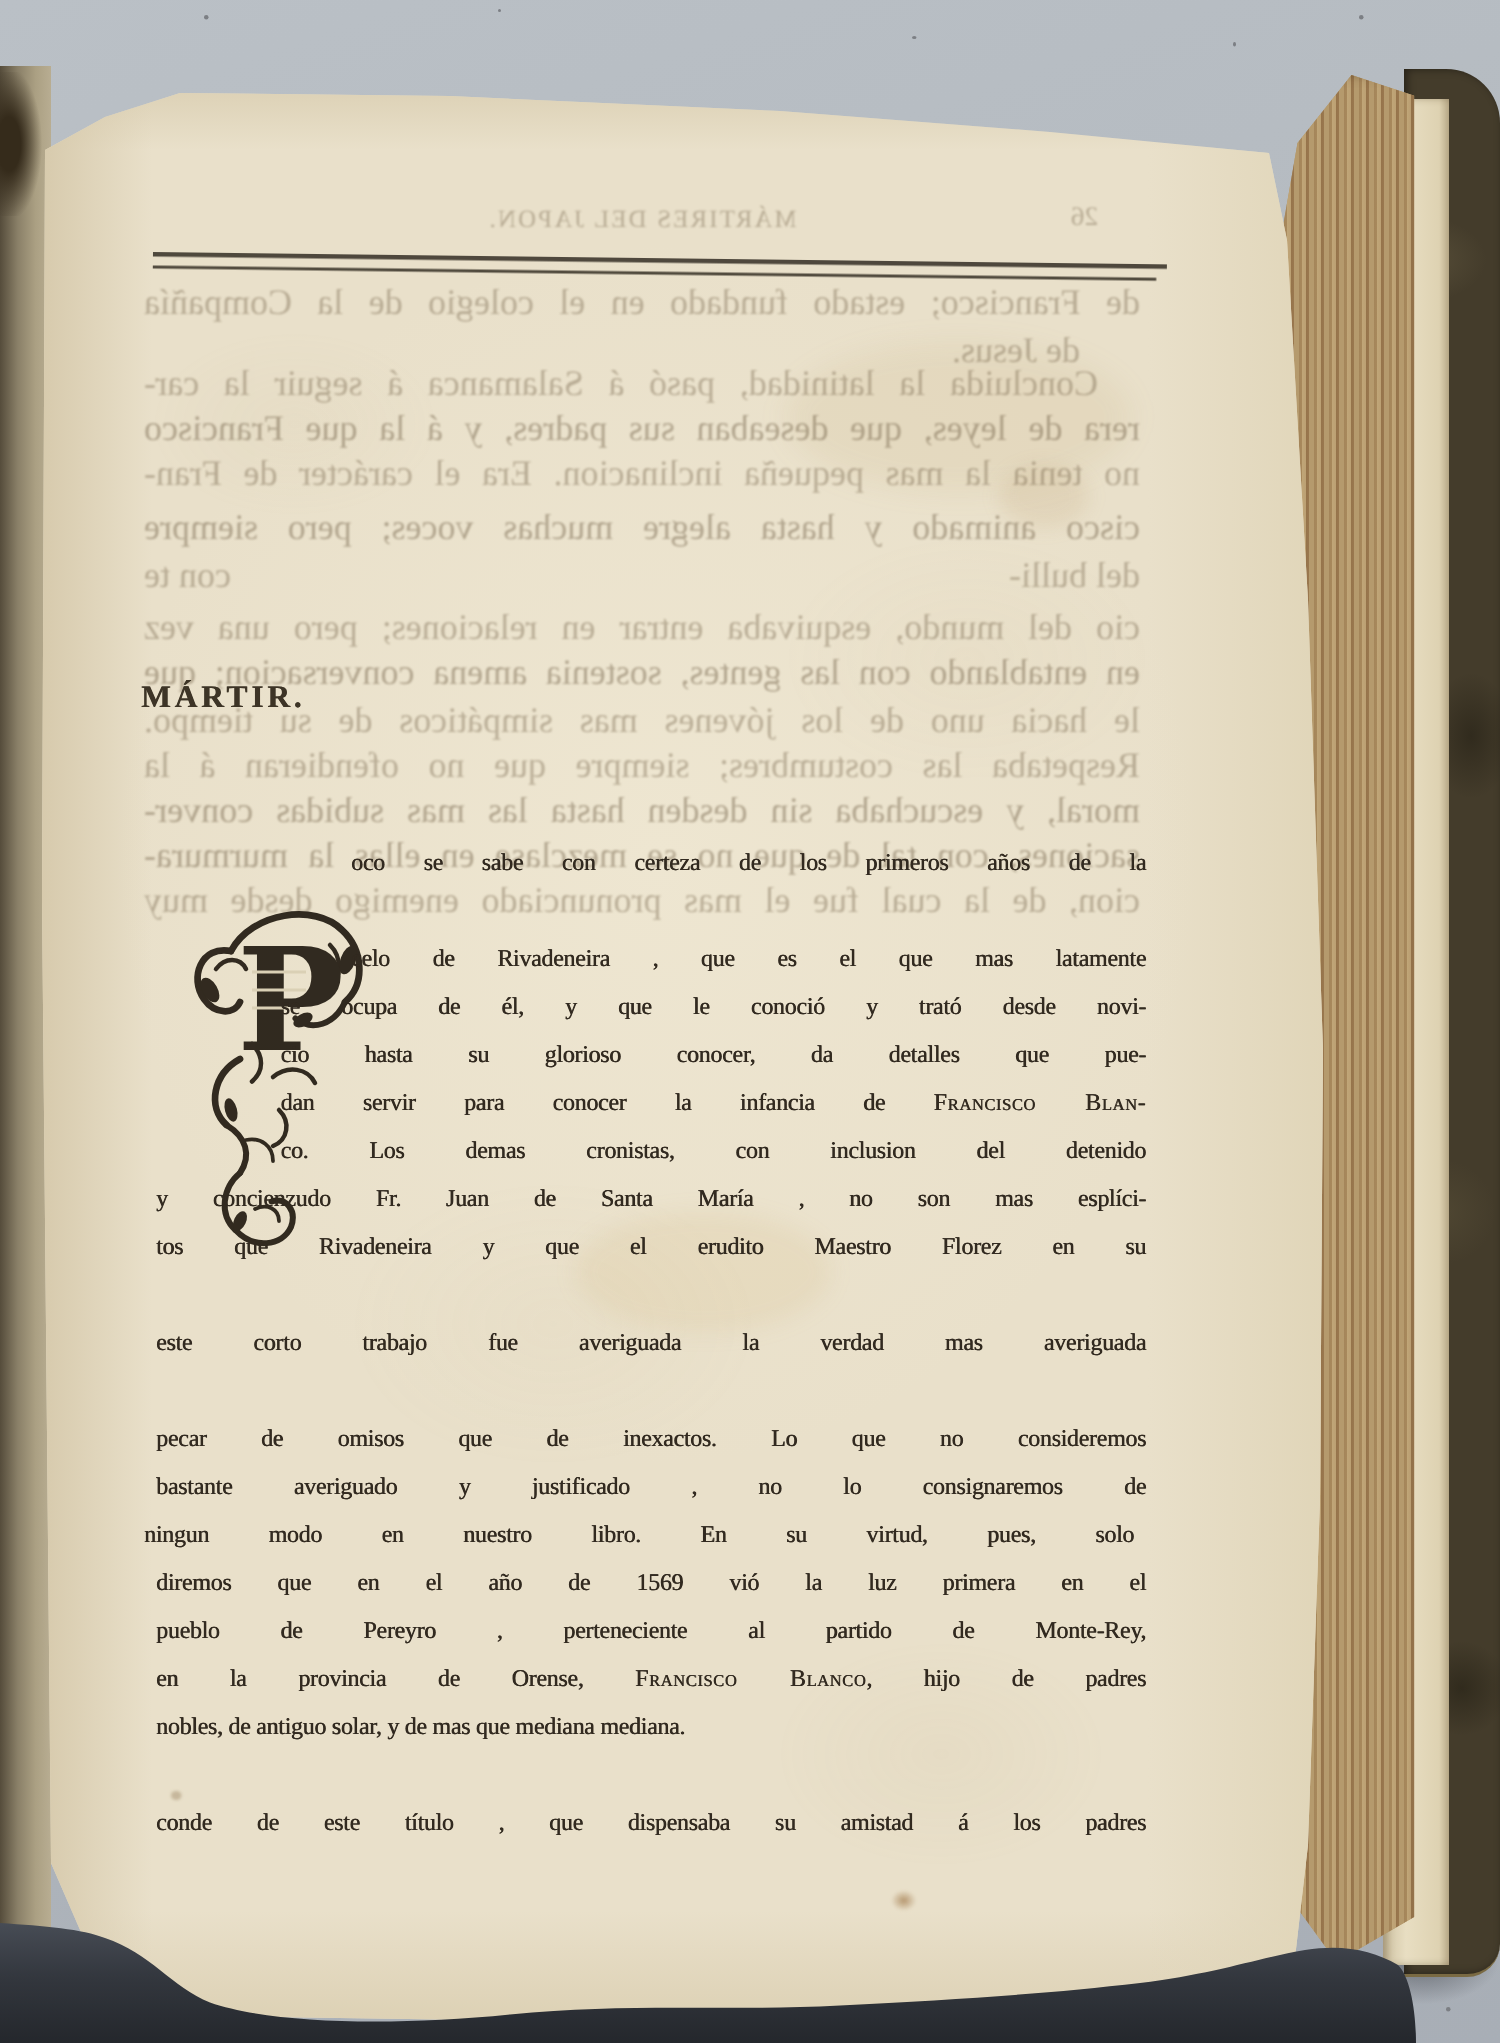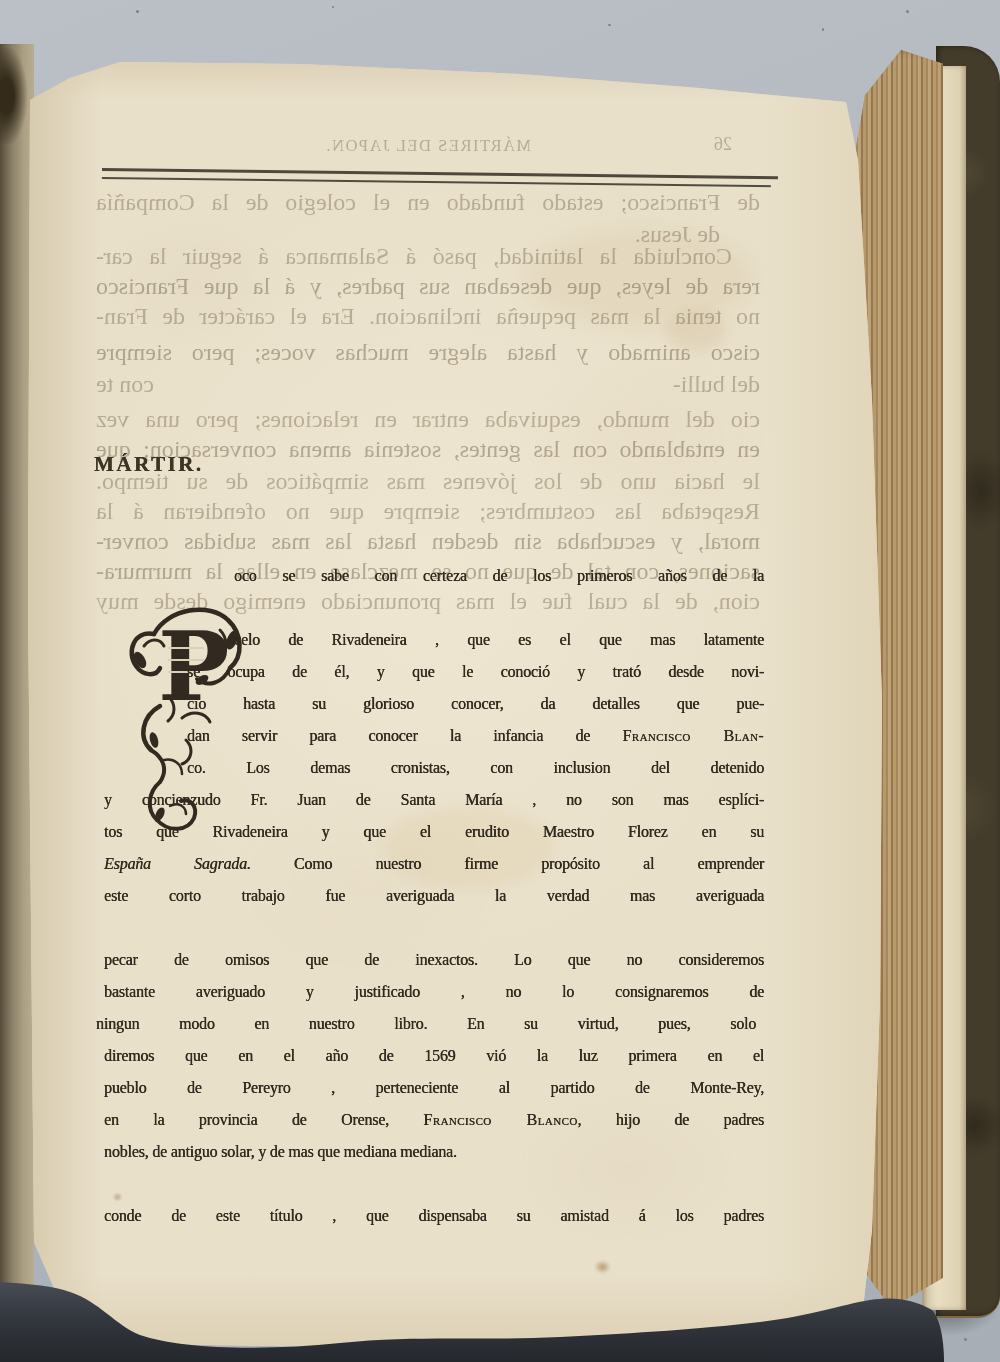--- a/index.html
+++ b/index.html
@@ -218,21 +218,20 @@
   </svg>
 
   <div class="bl" style="top:512px;left:210px;width:530px"><span>oco se sabe con certeza de los primeros años de la</span></div>
   <div class="bl" style="top:576px;left:210px;width:530px"><span>celo de Rivadeneira , que es el que mas latamente</span></div>
   <div class="bl" style="top:608px;left:163px;width:577px"><span>se ocupa de él,  y que le conoció y trató desde novi-</span></div>
   <div class="bl" style="top:640px;left:163px;width:577px"><span>cio hasta su glorioso conocer, da detalles que pue-</span></div>
   <div class="bl" style="top:672px;left:163px;width:577px"><span>dan servir para conocer la infancia de </span><span class="sc">Francisco Blan-</span></div>
   <div class="bl" style="top:704px;left:163px;width:577px"><span>co. Los demas cronistas, con inclusion del detenido</span></div>
   <div class="bl" style="top:736px;left:80px;width:660px"><span>y concienzudo Fr. Juan de Santa María , no son mas esplíci-</span></div>
   <div class="bl" style="top:768px;left:80px;width:660px"><span>tos que Rivadeneira y que el erudito Maestro Florez en su</span></div>
-  <div class="bl" style="top:800px;left:80px;width:660px"><span class="it">España Sagrada.</span><span> Como nuestro firme propósito al emprender</span></div>
   <div class="bl" style="top:832px;left:80px;width:660px"><span>este corto trabajo fue averiguada la verdad mas averiguada</span></div>
   <div class="bl" style="top:896px;left:80px;width:660px"><span>pecar de omisos que de inexactos. Lo que no consideremos</span></div>
   <div class="bl" style="top:928px;left:80px;width:660px"><span>bastante averiguado y justificado , no lo consignaremos de</span></div>
   <div class="bl" style="top:960px;left:72px;width:660px"><span>ningun modo en nuestro libro. En su virtud, pues, solo</span></div>
   <div class="bl" style="top:992px;left:80px;width:660px"><span>diremos que en el año de 1569 vió la luz primera en el</span></div>
   <div class="bl" style="top:1024px;left:80px;width:660px"><span>pueblo de Pereyro ,  perteneciente al partido de Monte-Rey,</span></div>
   <div class="bl" style="top:1056px;left:80px;width:660px"><span>en la provincia de Orense, </span><span class="sc">Francisco Blanco</span><span>, hijo de padres</span></div>
   <div class="bl lastline" style="top:1088px;left:80px;width:660px"><span>nobles, de antiguo solar, y de mas que mediana mediana.</span></div>
   <div class="bl" style="top:1152px;left:80px;width:660px"><span>conde de este título , que dispensaba su amistad á los padres</span></div>
 </div>

